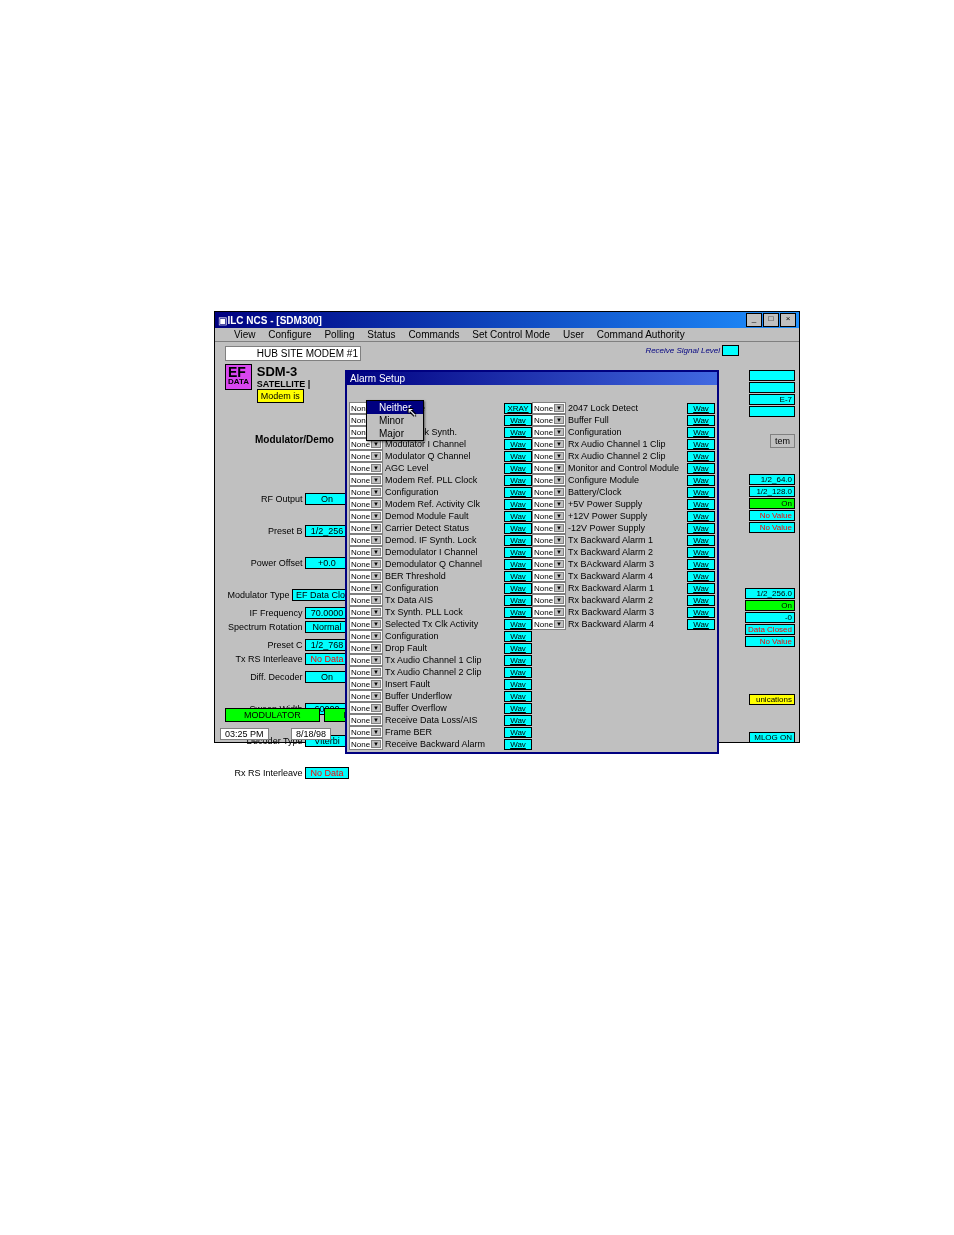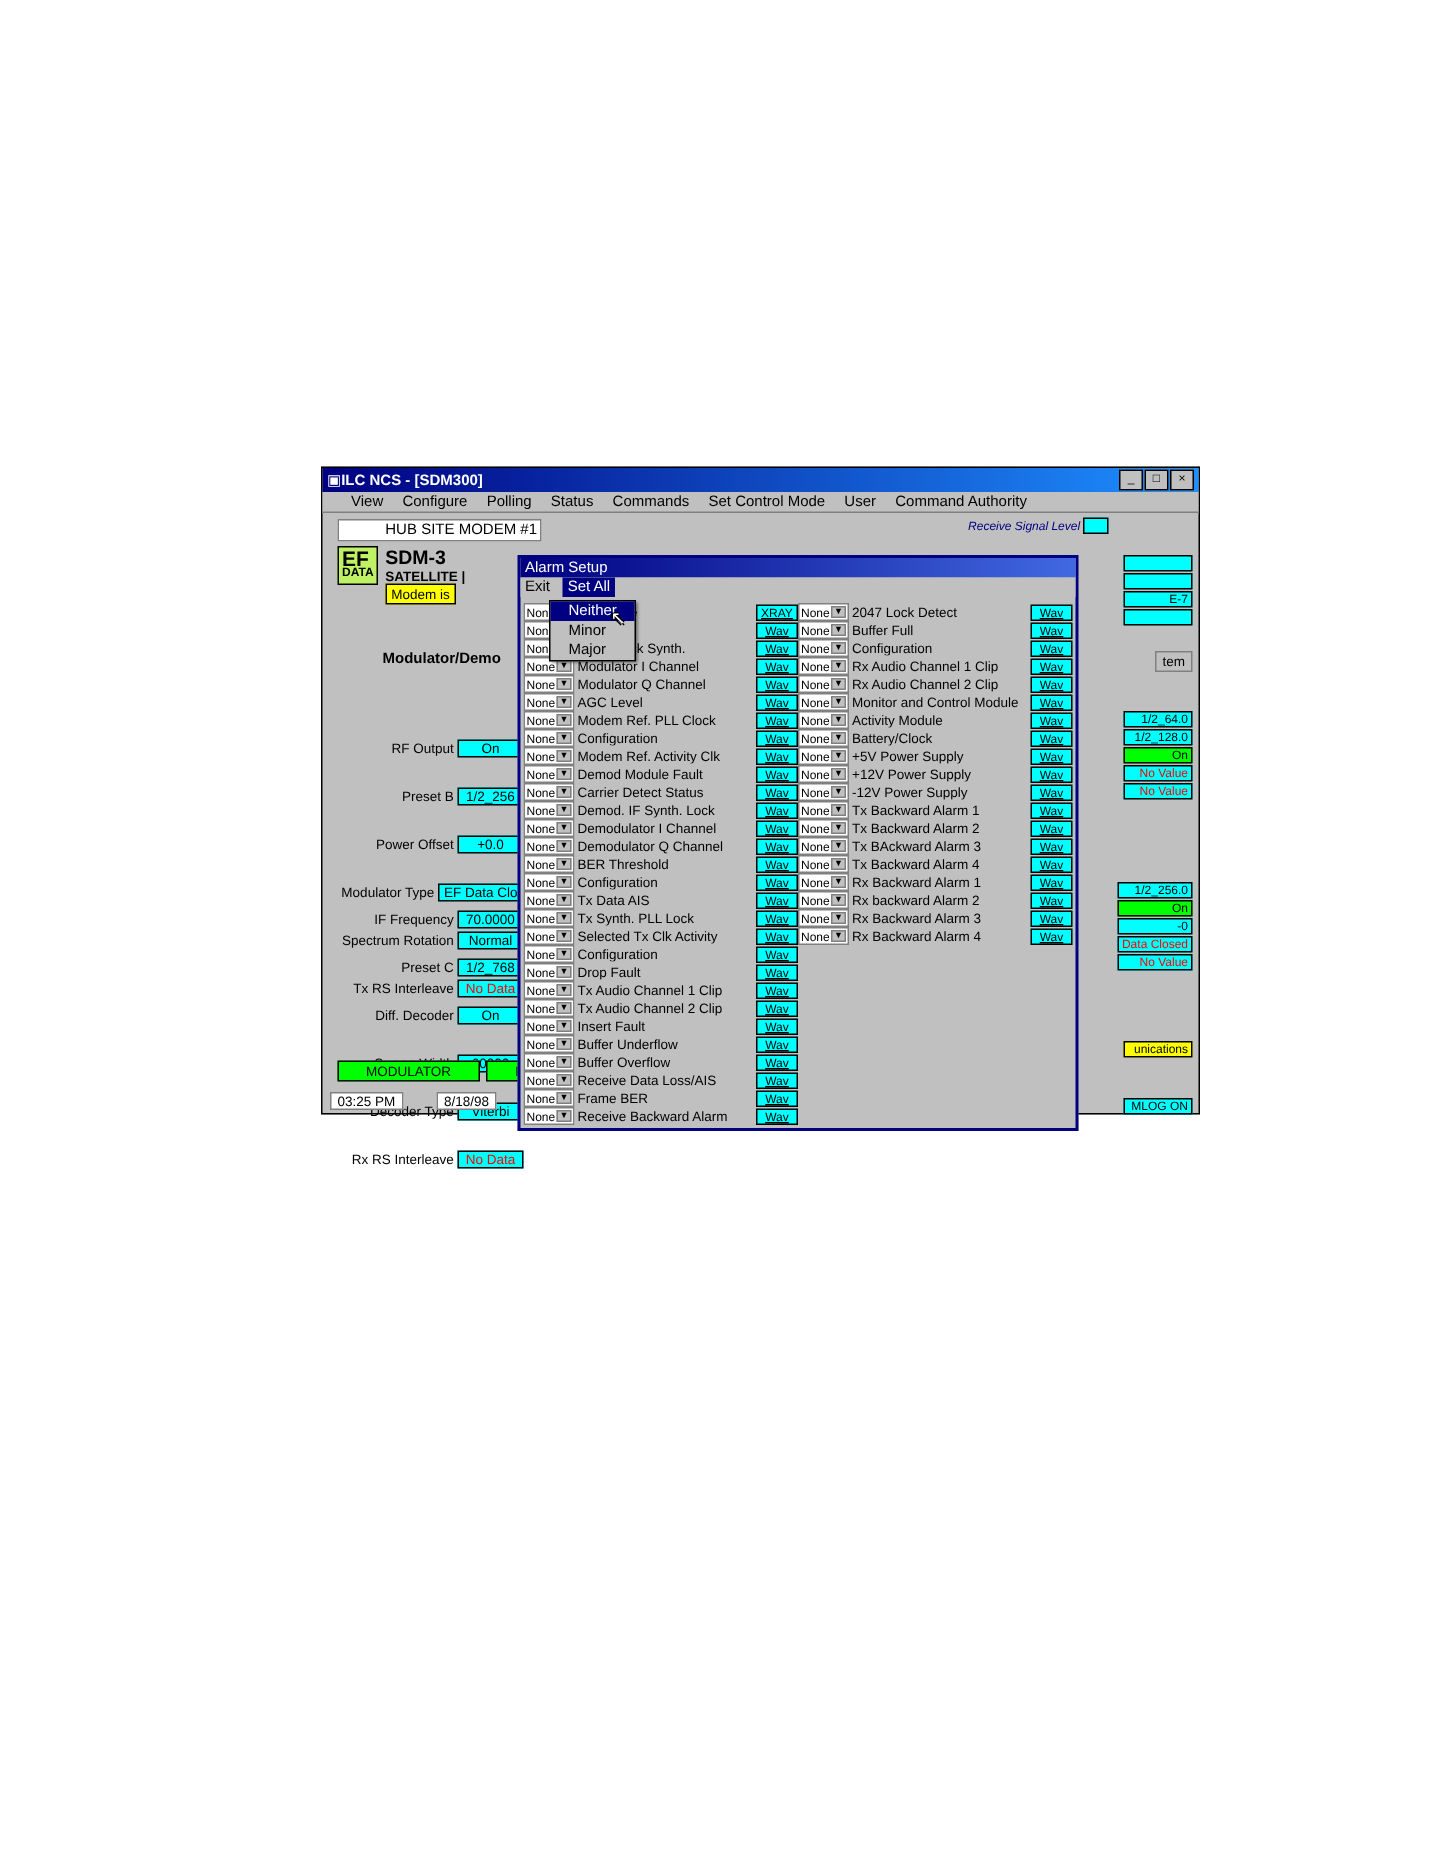--- a/index.html
+++ b/index.html
@@ -6,21 +6,21 @@
 .outer { width:954px; height:1235px; position:relative; }
 .app-window { position:absolute; left:214px; top:311px; width:584px; height:430px; border:1px solid #000; background:#c0c0c0; }
 .titlebar { background:linear-gradient(to right,#000080,#1e90ff); color:#fff; font-size:10px; padding:1px 3px; display:flex; align-items:center; height:14px; }
 .titlebar-text { flex:1; font-weight:bold; }
 .winbtn { width:14px; height:12px; background:#c0c0c0; border:1px solid #000; margin-left:1px; font-size:8px; text-align:center; line-height:10px; color:#000; }
 .menubar { background:#c0c0c0; font-size:10px; padding:1px 19px; border-bottom:1px solid #808080; }
 .menubar span { margin-right:10px; cursor:pointer; }
 .content { position:relative; height:400px; }
 .hubbar { position:absolute; left:10px; top:4px; width:130px; background:#fff; border:1px solid #808080; font-size:10px; padding:1px 2px; text-align:right; }
 .logo-area { position:absolute; left:10px; top:22px; }
-.logo { border:1px solid #000; padding:2px; background:#bef264; display:inline-block; vertical-align:top; }
+.logo { border:1px solid #000; padding:2px; background:#d946ef; display:inline-block; vertical-align:top; }
 .logo-txt { font-size:14px; font-weight:bold; line-height:10px; }
 .sdm-txt { font-size:13px; font-weight:bold; }
 .sat-txt { font-size:9px; font-weight:bold; }
 .yellowbox { background:#ffff00; border:1px solid #000; padding:1px 3px; font-size:9px; display:inline-block; }
 .modemdemo { position:absolute; left:40px; top:92px; font-size:10px; font-weight:bold; }
 .left-fields { position:absolute; left:4px; top:132px; width:130px; font-size:9px; }
 .left-fields div { text-align:right; margin-bottom:1px; white-space:nowrap; }
 .left-fields .lbl { display:inline-block;margin-top:20px; }
 .left-fields .val { display:inline-block; background:#00ffff; border:1px solid #000; padding:0 3px; min-width:36px; text-align:center; }
 .left-fields .val.nd { color:#ff0000; }
@@ -152,24 +152,20 @@
         </div>
     <div class="right-strips" style="top:352px">
       <div class="yellow">unications</div>
     </div>
     <div class="right-strips" style="top:390px">
       <div>MLOG ON</div>
     </div>
 
     <div class="alarm-window">
       <div class="alarm-title">Alarm Setup</div>
-      <div class="alarm-menu">
-        <span class="exit">Exit</span>
-        <span class="setall">Set All</span>
-      </div>
       <div class="alarm-cols">
         <div class="alarm-col" id="acol1">
               <div class="arow">
                 <div class="asel">None</div>
                 <div class="aname">or Module</div>
                 <div class="awav">XRAY</div>
               </div>
               <div class="arow">
                 <div class="asel">None</div>
                 <div class="aname">Synth.</div>
@@ -337,21 +333,21 @@
                 <div class="aname">Rx Audio Channel 2 Clip</div>
                 <div class="awav">Wav</div>
               </div>
               <div class="arow">
                 <div class="asel">None</div>
                 <div class="aname">Monitor and Control Module</div>
                 <div class="awav">Wav</div>
               </div>
               <div class="arow">
                 <div class="asel">None</div>
-                <div class="aname">Activity Module</div>
+                <div class="aname">Configure Module</div>
                 <div class="awav">Wav</div>
               </div>
               <div class="arow">
                 <div class="asel">None</div>
                 <div class="aname">Battery/Clock</div>
                 <div class="awav">Wav</div>
               </div>
               <div class="arow">
                 <div class="asel">None</div>
                 <div class="aname">+5V Power Supply</div>

